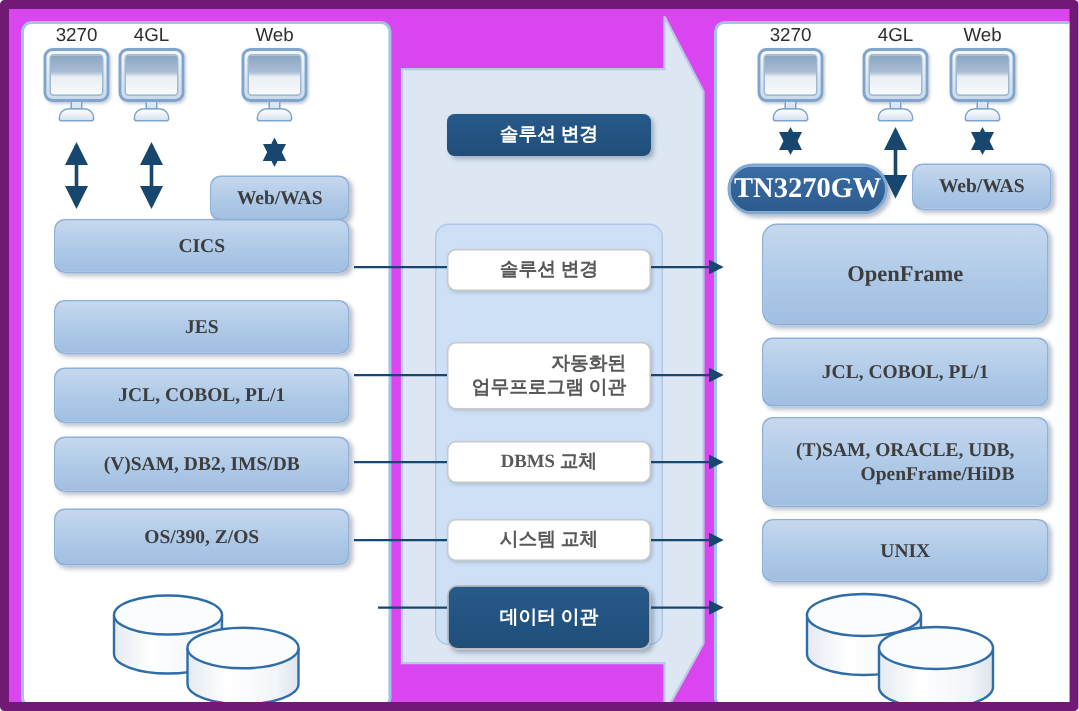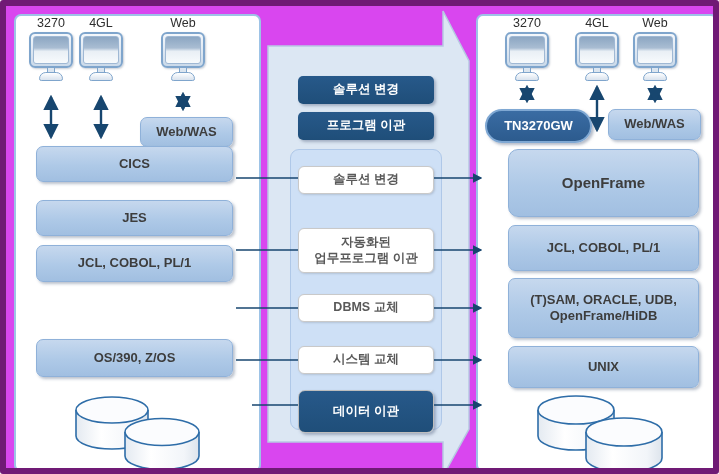--- a/index.html
+++ b/index.html
@@ -2,26 +2,26 @@
 <html><head>
 <meta charset="utf-8">
 <style>
   html,body{margin:0;padding:0;background:#ffffff;font-family:"Liberation Sans","DejaVu Sans",sans-serif;}
   #canvas{position:relative;width:719px;height:474px;background:#d946ef;border:6px solid #701a75;border-radius:3px;box-sizing:border-box;overflow:hidden;}
   .panel{position:absolute;background:#ffffff;border:2px solid #9DC3E6;border-radius:7px;box-sizing:border-box;}
   #left-panel{left:8px;top:8px;width:247px;height:458px;}
   #right-panel{left:470px;top:8px;width:242px;height:458px;}
   svg.layer{position:absolute;left:0;top:0;pointer-events:none;}
   #inner-steps{position:absolute;left:284px;top:143px;width:152px;height:281px;background:#CEE0F6;border:1px solid #AFC8E8;border-radius:9px;box-sizing:border-box;}
-  .box{position:absolute;display:flex;align-items:center;justify-content:center;text-align:center;box-sizing:border-box;line-height:1.25;}
+  .box{position:absolute;display:flex;align-items:center;justify-content:center;text-align:right;box-sizing:border-box;line-height:1.25;font-family:Liberation Serif, serif;}
   .box-blue{background:linear-gradient(180deg,#C6D8EE 0%,#AEC9E7 55%,#A1BFE1 100%);border:1px solid #8FB1D9;border-radius:7px;box-shadow:2px 2px 3px rgba(105,120,145,.45);font-weight:bold;color:#3D3D3D;font-size:13px;}
   .box-dark{background:linear-gradient(180deg,#27598A 0%,#1F4E79 100%);border-radius:5px;box-shadow:2px 2px 3px rgba(105,120,145,.5);font-weight:bold;color:#ffffff;font-size:12.5px;}
   .box-white{background:#ffffff;border:1.5px solid #C9C9C9;border-radius:6px;box-shadow:1px 1px 2px rgba(130,140,160,.35);font-weight:bold;color:#595959;font-size:12.5px;white-space:pre-line;}
   .box-dark.gray-rim{border:1.5px solid #BDBDBD;border-radius:7px;}
-  #tn3270gw{background:linear-gradient(180deg,#3A6CA3 0%,#2C5B8E 100%);border:2px solid #7FA8D3;border-radius:17px;font-weight:bold;color:#ffffff;font-size:13px;box-shadow:2px 2px 3px rgba(105,120,145,.5);}
+  #tn3270gw{background:linear-gradient(180deg,#3A6CA3 0%,#2C5B8E 100%);border:2px solid #7FA8D3;border-radius:17px;font-weight:bold;color:#ffffff;font-size:19px;box-shadow:2px 2px 3px rgba(105,120,145,.5);}
   .big-label{font-size:15px;border-radius:10px;}
   .terminal{position:absolute;width:58px;top:10px;text-align:center;}
   .terminal .t-label{font-size:12.5px;color:#2E2E2E;height:15px;line-height:15px;}
   .monitor{width:44px;height:36px;margin:1px auto 0;border:2px solid #7FA5CC;border-radius:6px;background:linear-gradient(180deg,#F4F7FB,#CBDAEA);box-sizing:border-box;padding:2px;box-shadow:1px 1px 2px rgba(120,135,155,.4);}
   .screen{width:100%;height:100%;border:1px solid #9FB8D4;border-radius:3px;background:linear-gradient(180deg,#8CA6C2 0%,#A9BDD3 42%,#E9EFF5 55%,#F7FAFC 100%);box-sizing:border-box;}
   .neck{width:6px;height:4px;margin:0 auto;background:#DCE6F0;border:1px solid #7FA5CC;border-top:none;}
   .m-base{width:24px;height:9px;margin:-1px auto 0;background:linear-gradient(180deg,#FFFFFF,#D8E2EE);border:1.5px solid #7FA5CC;border-radius:12px 12px 4px 4px;box-sizing:border-box;}
 </style>
 </head>
 <body>
@@ -83,24 +83,24 @@
         <div class="screen"></div>
       </div>
     <div class="neck"></div>
     <div class="m-base"></div>
   </div>
 
   <div class="box box-blue" style="left:134px;top:111px;width:93px;height:30px;">Web/WAS</div>
   <div class="box box-blue" style="left:30px;top:140px;width:197px;height:36px;">CICS</div>
   <div class="box box-blue" style="left:30px;top:194px;width:197px;height:36px;">JES</div>
   <div class="box box-blue" style="left:30px;top:239px;width:197px;height:37px;">JCL, COBOL, PL/1</div>
+  <div class="box box-blue" style="left:30px;top:285px;width:197px;height:37px;">(V)SAM, DB2, IMS/DB</div>
   <div class="box box-blue" style="left:30px;top:333px;width:197px;height:38px;">OS/390, Z/OS</div>
 
   <div class="box box-dark" style="left:292px;top:70px;width:136px;height:28px;">솔루션 변경</div>
-  <div class="box box-dark" style="left:292px;top:106px;width:136px;height:28px;">프로그램 이관</div>
   <div class="box box-white" style="left:292px;top:160px;width:136px;height:28px;">솔루션 변경</div>
   <div class="box box-white" style="left:292px;top:222px;width:136px;height:45px;">자동화된
 업무프로그램 이관</div>
   <div class="box box-white" style="left:292px;top:340px;width:136px;height:28px;">시스템 교체</div>
   <div class="box box-white" style="left:292px;top:288px;width:136px;height:28px;">DBMS 교체</div>
   <div class="box box-dark gray-rim" style="left:292px;top:384px;width:136px;height:43px;">데이터 이관</div>
 
   <div class="box" id="tn3270gw" style="left:479px;top:103px;width:107px;height:34px;">TN3270GW</div>
   <div class="box box-blue" style="left:602px;top:103px;width:93px;height:31px;">Web/WAS</div>
   <div class="box box-blue big-label" style="left:502px;top:143px;width:191px;height:68px;">OpenFrame</div>

